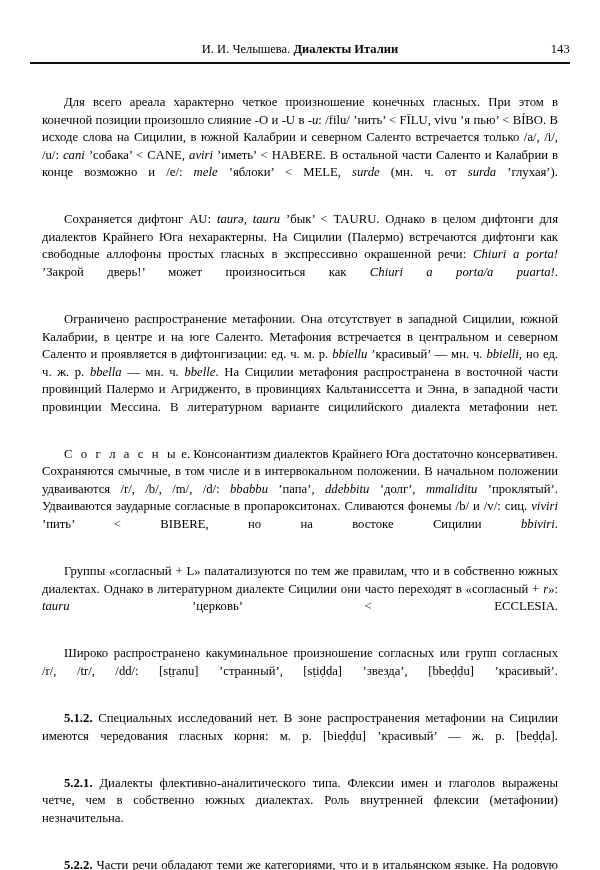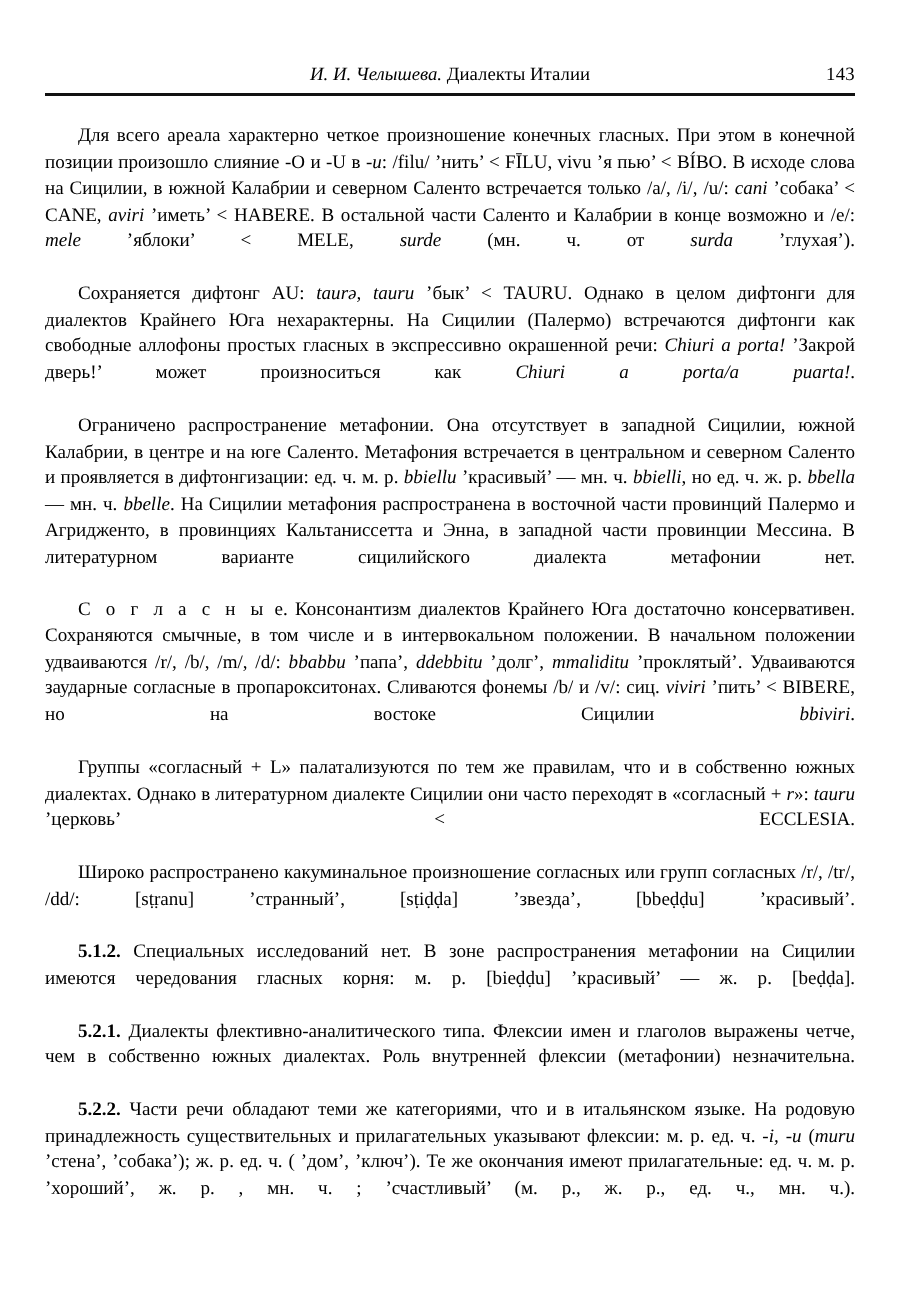--- a/index.html
+++ b/index.html
@@ -29,25 +29,24 @@
     font-size: 12.5px;
   }
   .header-center {
     position: absolute;
     left: 0;
     right: 0;
     text-align: center;
     white-space: nowrap;
   }
   .header-author {
-    font-style: italic;
     font-weight: normal;
   }
   .header-title {
-    font-weight: normal;
+    font-weight: bold;
   }
   .page-number {
     position: absolute;
     right: 0;
     top: 0;
     font-size: 12.5px;
     letter-spacing: 0.2px;
     margin-left: 41px;
   }
   .rule {
@@ -63,21 +62,21 @@
     left: 30px;
     top: 82px;
     width: 540px;
     font-size: 12.7px;
     line-height: 17.55px;
     text-align: justify;
     text-justify: inter-word;
     hyphens: manual;
   }
   .body-text p {
-    margin: 0;
+    margin: 12px;
     text-indent: 22px;
     text-align: justify;
   }
   
   .body-text p::after {
     content: "";
     display: inline-block;
     width: 100%;
   }
   i, em {

